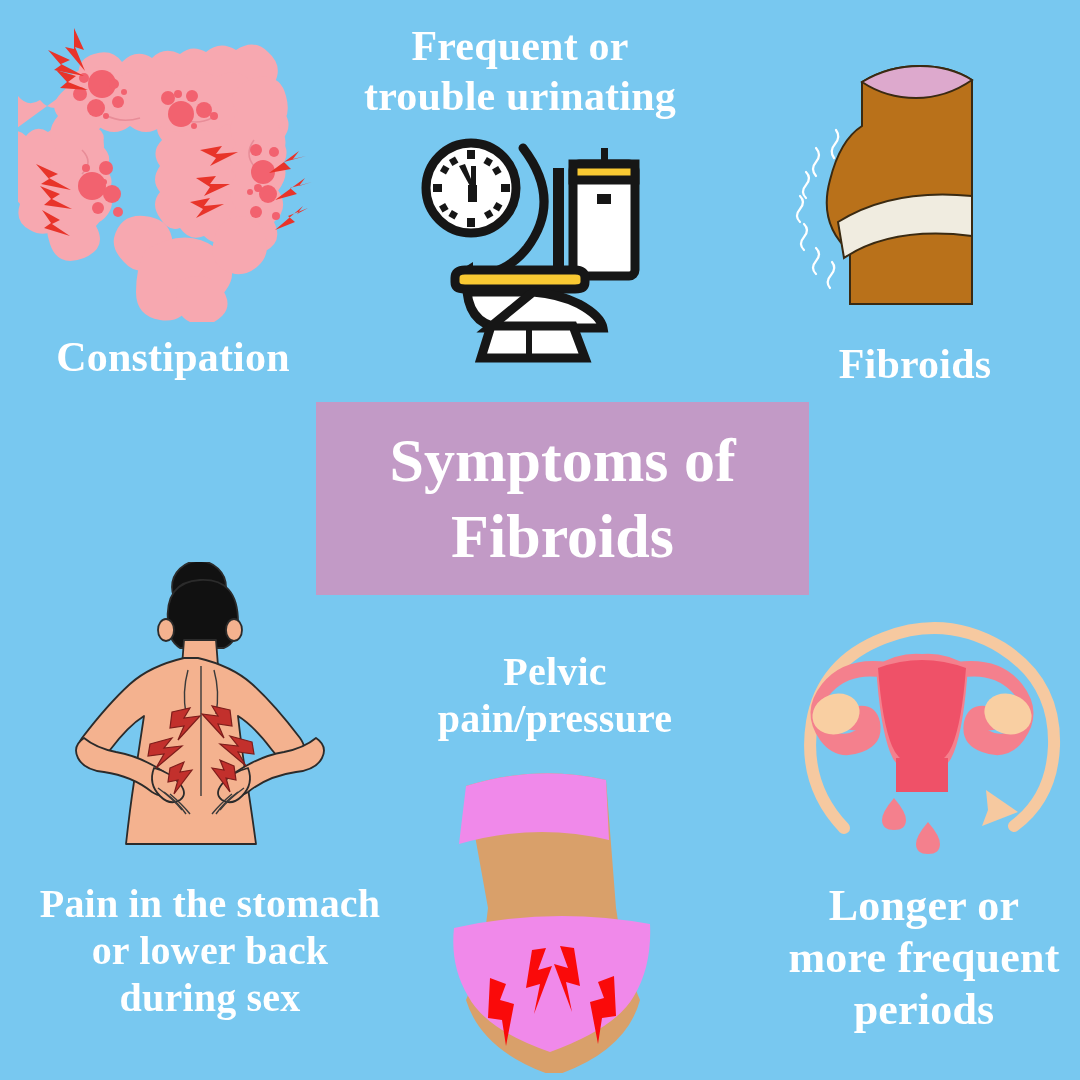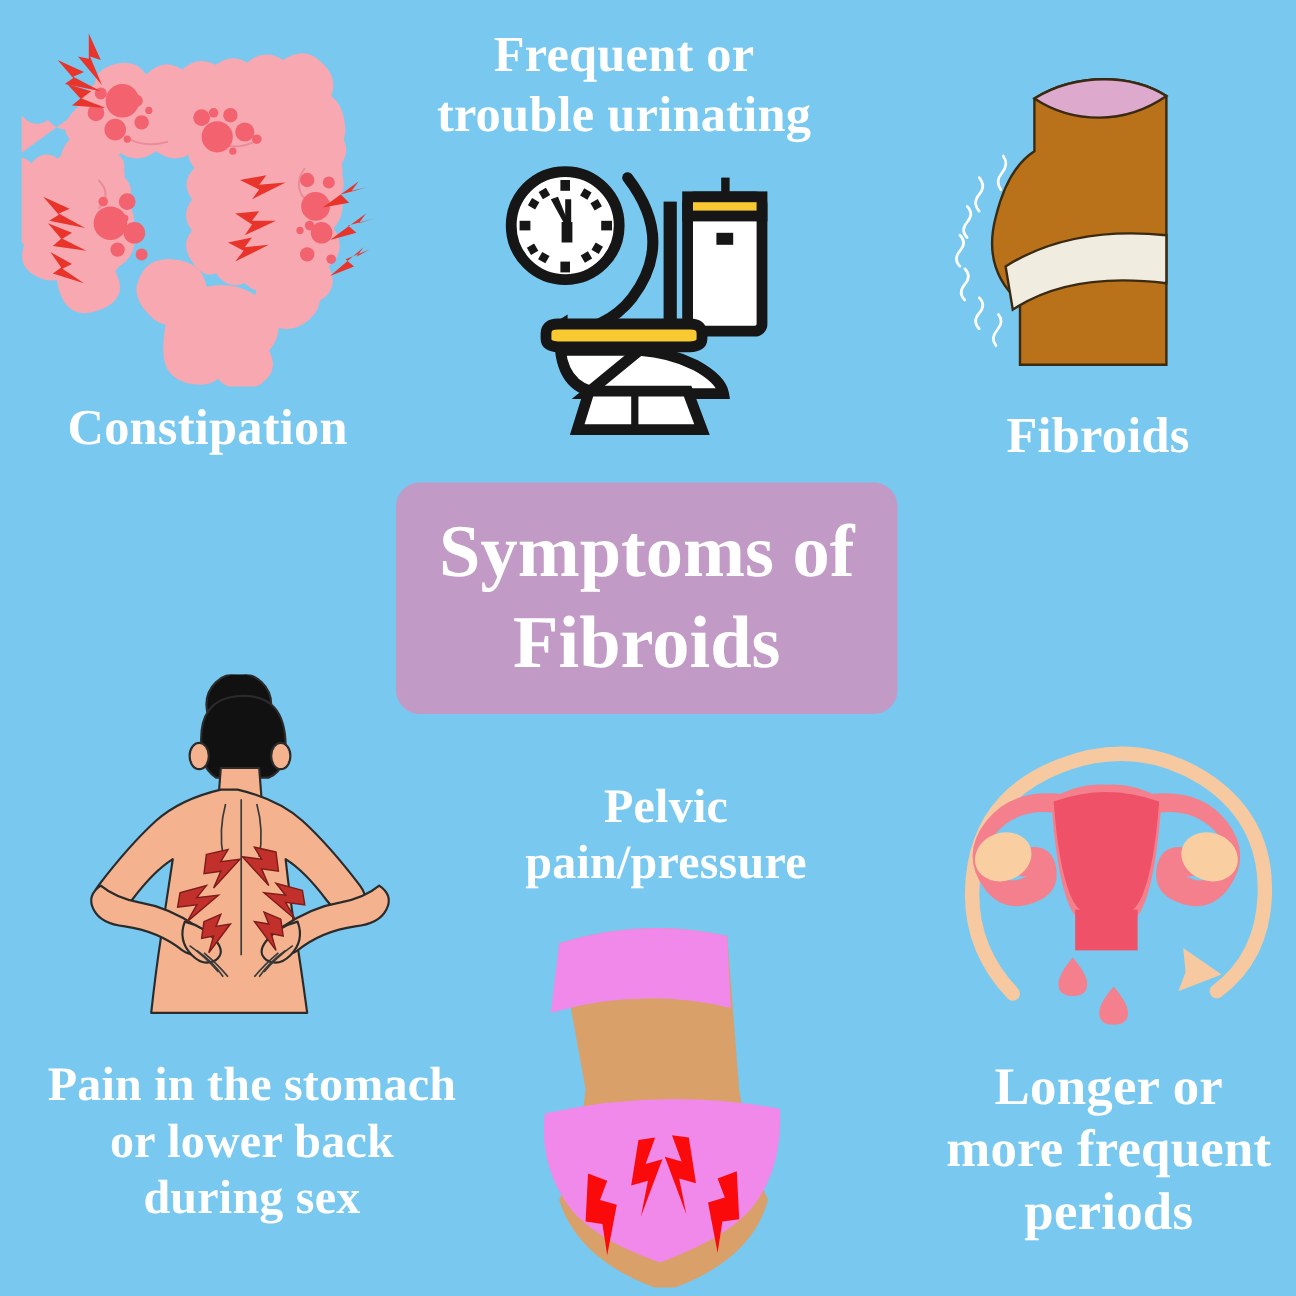--- a/index.html
+++ b/index.html
@@ -52,29 +52,28 @@
     font-size: 40px;
   }
   #label-periods {
     left: 768px; top: 880px; width: 312px;
     font-size: 44px;
   }
 
   
   #title-box {
     position: absolute;
-    left: 330px;
+    left: 316px;
     top: 402px;
-    width: 418px;
+    width: 493px;
     height: 193px;
     background: #c29ac6;
     display: flex;
     align-items: center;
     justify-content: center;
-    border-radius: 20px;
   }
   #title-text {
     color: #ffffff;
     font-size: 62px;
     font-weight: bold;
     line-height: 1.22;
     text-align: center;
     white-space: pre-line;
   }
 

